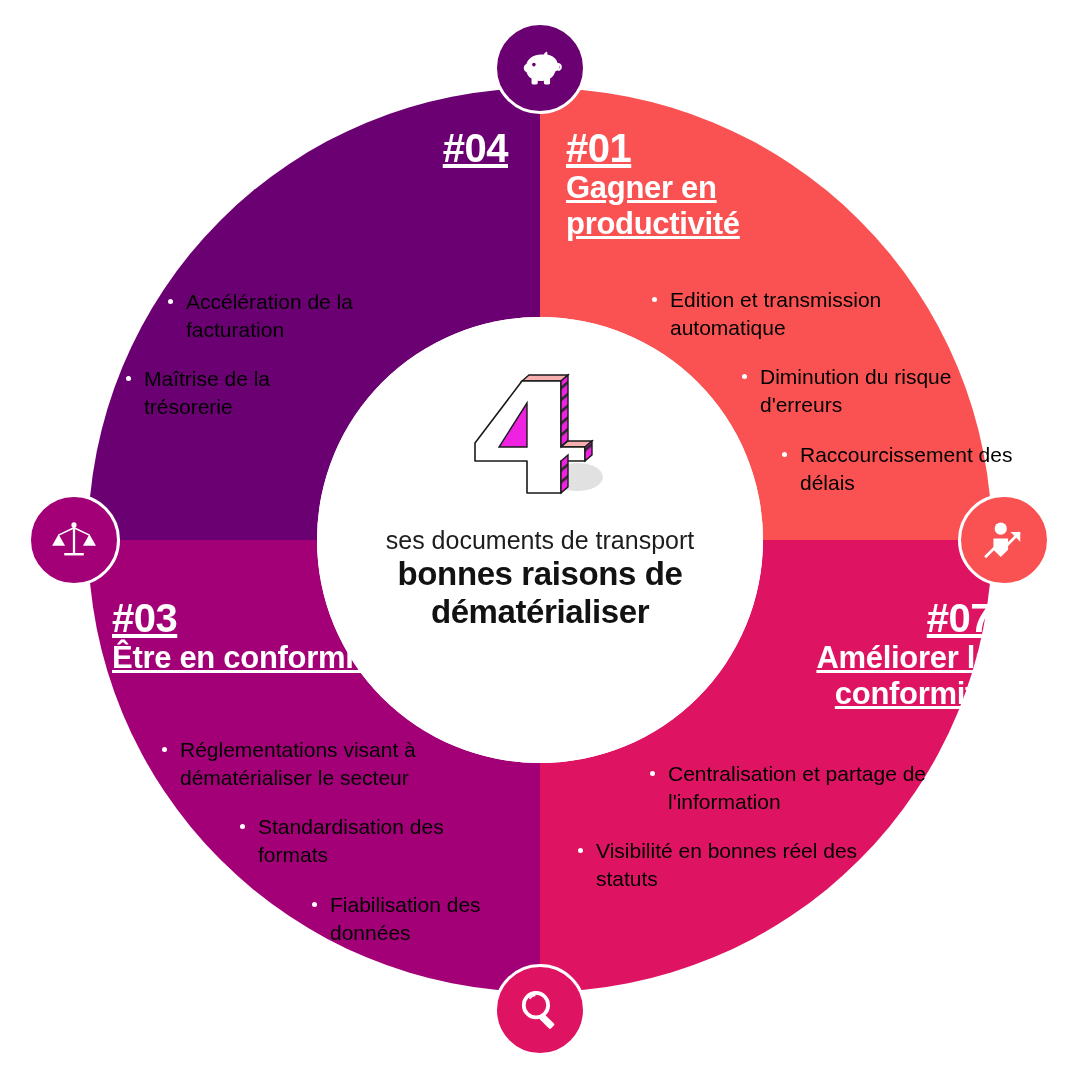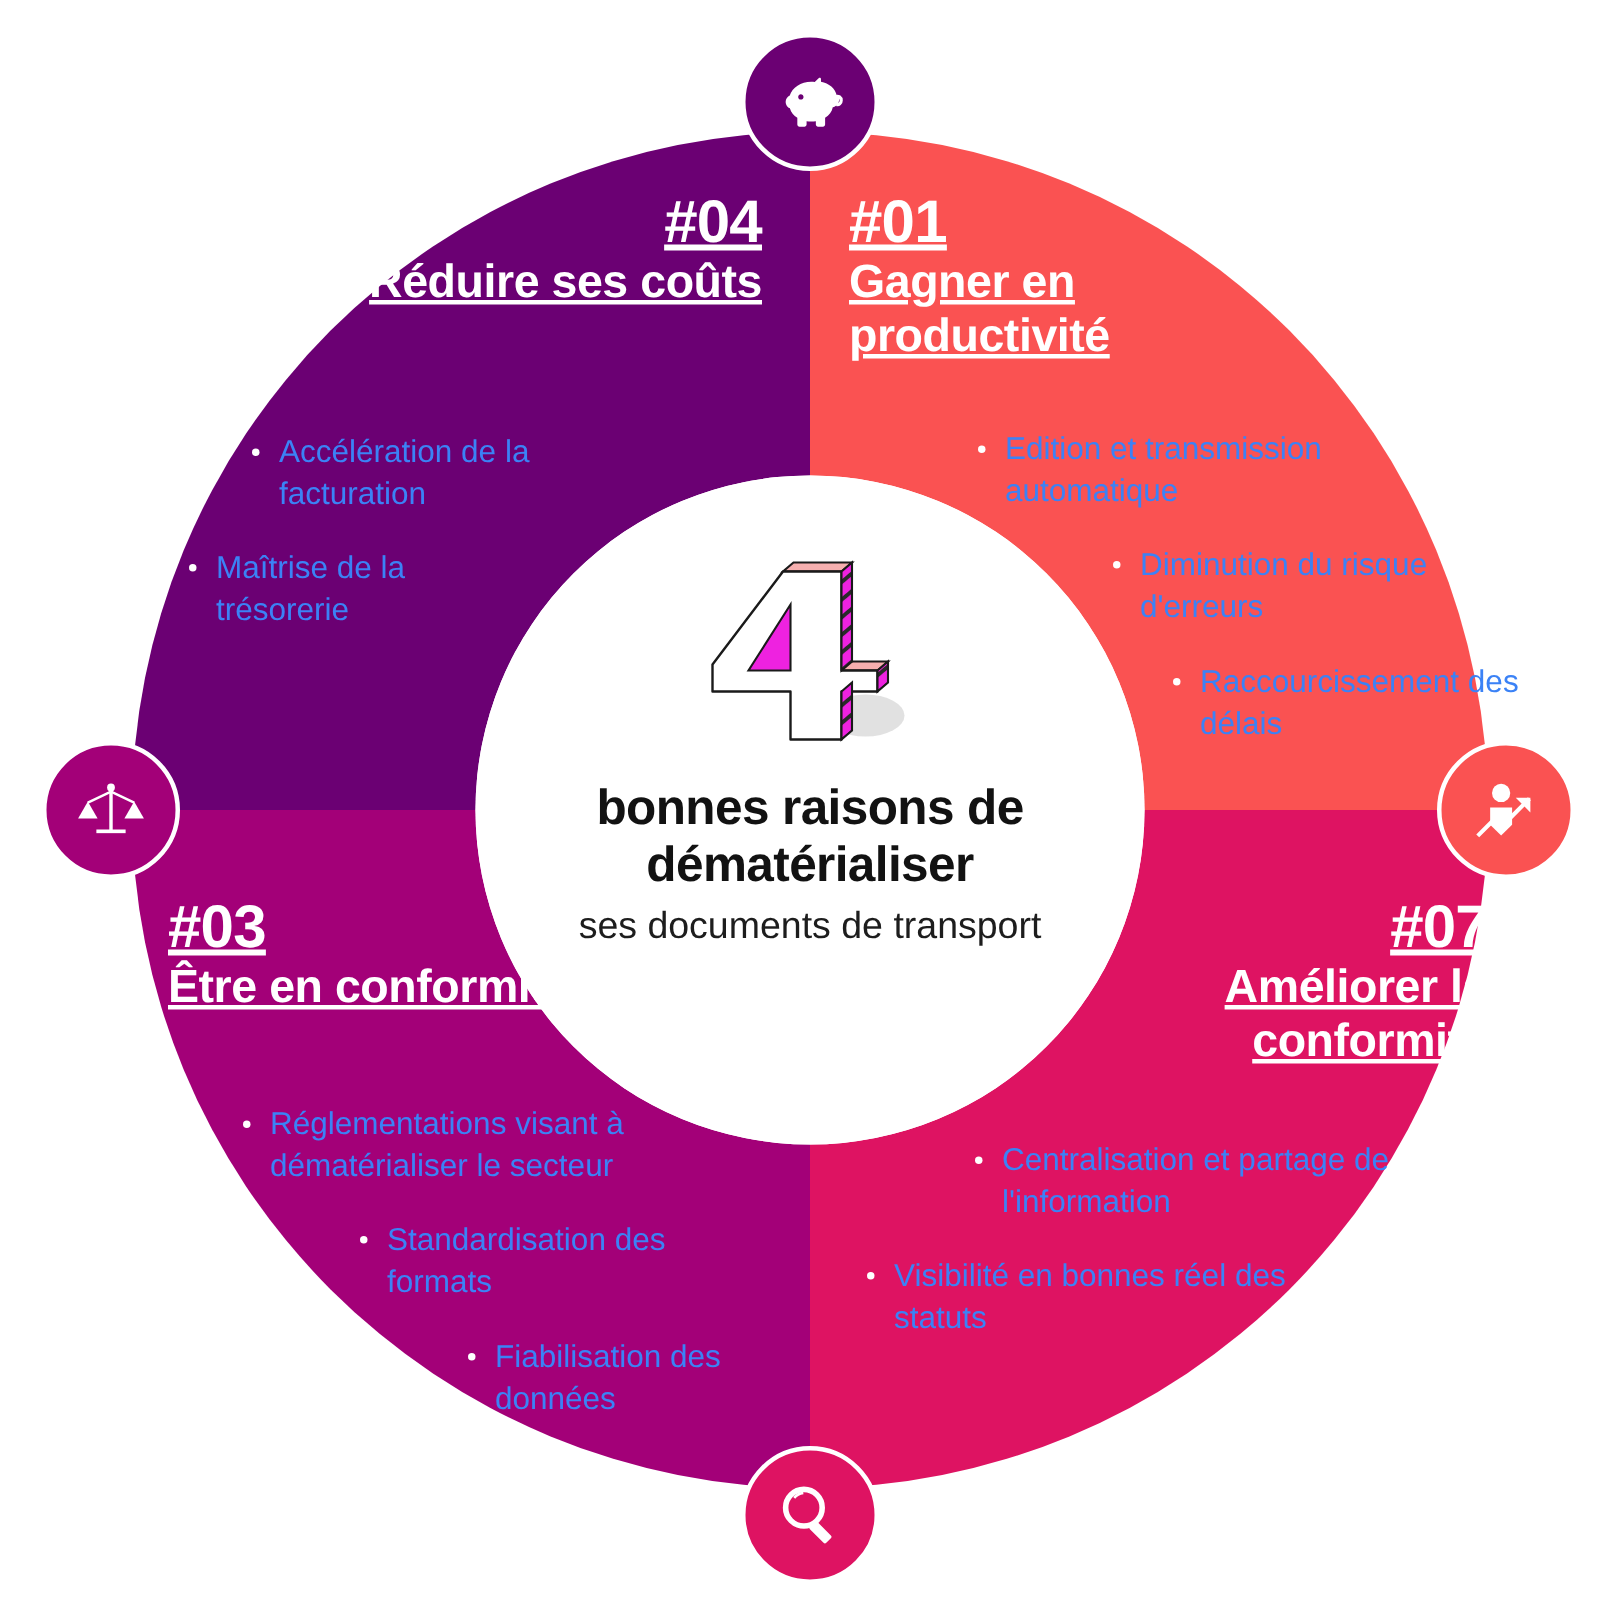--- a/index.html
+++ b/index.html
@@ -53,21 +53,21 @@
   
   #q2-head { right: 88px; top: 598px; text-align: right; width: 320px; }
   
   #q3-head { left: 112px; top: 598px; text-align: left; width: 320px; }
   
   #q4-head { right: 572px; top: 128px; text-align: right; width: 300px; }
 
   
   .bullets {
     position: absolute;
-    color: #3b82f6;
+    color: #000000;
     font-size: 21px;
     line-height: 1.32;
     list-style: none;
     margin: 0;
     padding: 0;
   }
   .bullets li {
     position: relative;
     margin-bottom: 22px;
   }
@@ -185,21 +185,20 @@
     <div class="quad-title">Améliorer la conformité</div>
   </div>
 
   <div class="quad-text" id="q3-head">
     <div class="quad-num">#03</div>
     <div class="quad-title">Être en conformité</div>
   </div>
 
   <div class="quad-text" id="q4-head">
     <div class="quad-num">#04</div>
-    <div class="quad-title">Réduire ses coûts</div>
   </div>
 
   <ul class="bullets left" id="q1-bullets">
     <li><span class="dot"></span><span>Edition et transmission automatique</span></li>
     <li><span class="dot"></span><span>Diminution du risque d'erreurs</span></li>
     <li><span class="dot"></span><span>Raccourcissement des délais</span></li>
   </ul>
 
   <ul class="bullets left" id="q2-bullets">
     <li><span class="dot"></span><span>Centralisation et partage de l'information</span></li>
@@ -234,22 +233,22 @@
 
       <path d="M57,8 L96,8 L96,74 L120,74 L120,88 L96,88 L96,120 L62,120 L62,88 L10,88 L10,70 Z" fill="#FFFFFF" stroke="#1A1A1A" stroke-width="1.6" stroke-linejoin="round"></path>
 
       <polygon points="62,30 62,74 34,74" fill="#EE22E0" stroke="#1A1A1A" stroke-width="1.4"></polygon>
 
       <polygon points="96,8 103,2 103,68 96,74" fill="url(#stripes)" stroke="#1A1A1A" stroke-width="1.4"></polygon>
       <polygon points="120,74 127,68 127,82 120,88" fill="url(#stripes)" stroke="#1A1A1A" stroke-width="1.4"></polygon>
       <polygon points="96,88 103,82 103,114 96,120" fill="url(#stripes)" stroke="#1A1A1A" stroke-width="1.4"></polygon>
     </svg>
 
+    <div id="hub-sub">ses documents de transport</div>
     <div id="hub-title">bonnes raisons de dématérialiser</div>
-    <div id="hub-sub">ses documents de transport</div>
   </div>
 
   <div class="badge" id="badge-top" style="background:#6B0073">
     <svg viewBox="0 0 64 64">
       <path fill="#ffffff" d="M54,27c-1-6-6.5-10.5-13-11.6V13c0-0.9-1.1-1.3-1.7-0.7l-3.4,3.3C35,15.5,34,15.4,33,15.4 c-8.5,0-15.6,4.8-17.6,11.3C13.6,27.5,12,29.6,12,32c0,2.4,1.6,4.5,3.5,5.2C16.4,40.5,18.6,43.3,21.6,45v5.5c0,1,0.8,1.8,1.8,1.8h4 c1,0,1.8-0.8,1.8-1.8v-2.8c1.2,0.2,2.5,0.3,3.8,0.3c1.3,0,2.6-0.1,3.8-0.3v2.8c0,1,0.8,1.8,1.8,1.8h4c1,0,1.8-0.8,1.8-1.8V45 c3.3-1.9,5.6-5,6.3-8.6C53.6,35.6,56,32.8,56,29.5C56,28.6,55.3,27.5,54,27z M24.5,30c-1.2,0-2.2-1-2.2-2.2c0-1.2,1-2.2,2.2-2.2 s2.2,1,2.2,2.2C26.7,29,25.7,30,24.5,30z"></path>
       <path fill="#ffffff" d="M31,21.5c-2.6,0-5,0.6-7,1.6h14C36,22.1,33.6,21.5,31,21.5z"></path>
       <path fill="none" stroke="#ffffff" stroke-width="2.6" d="M53,27.5c2.5-0.8,4.6,0.6,4.6,3.2c0,2.4-1.9,3.9-3.9,3.4"></path>
     </svg>
   </div>
 

